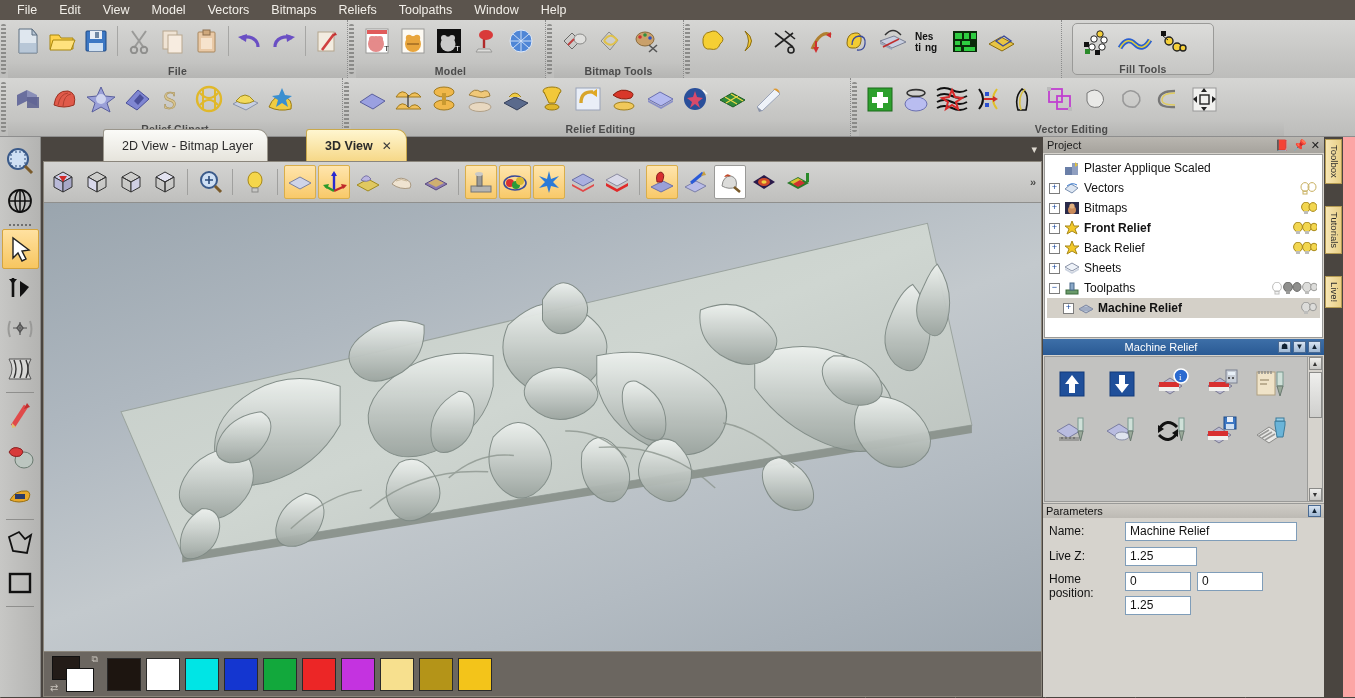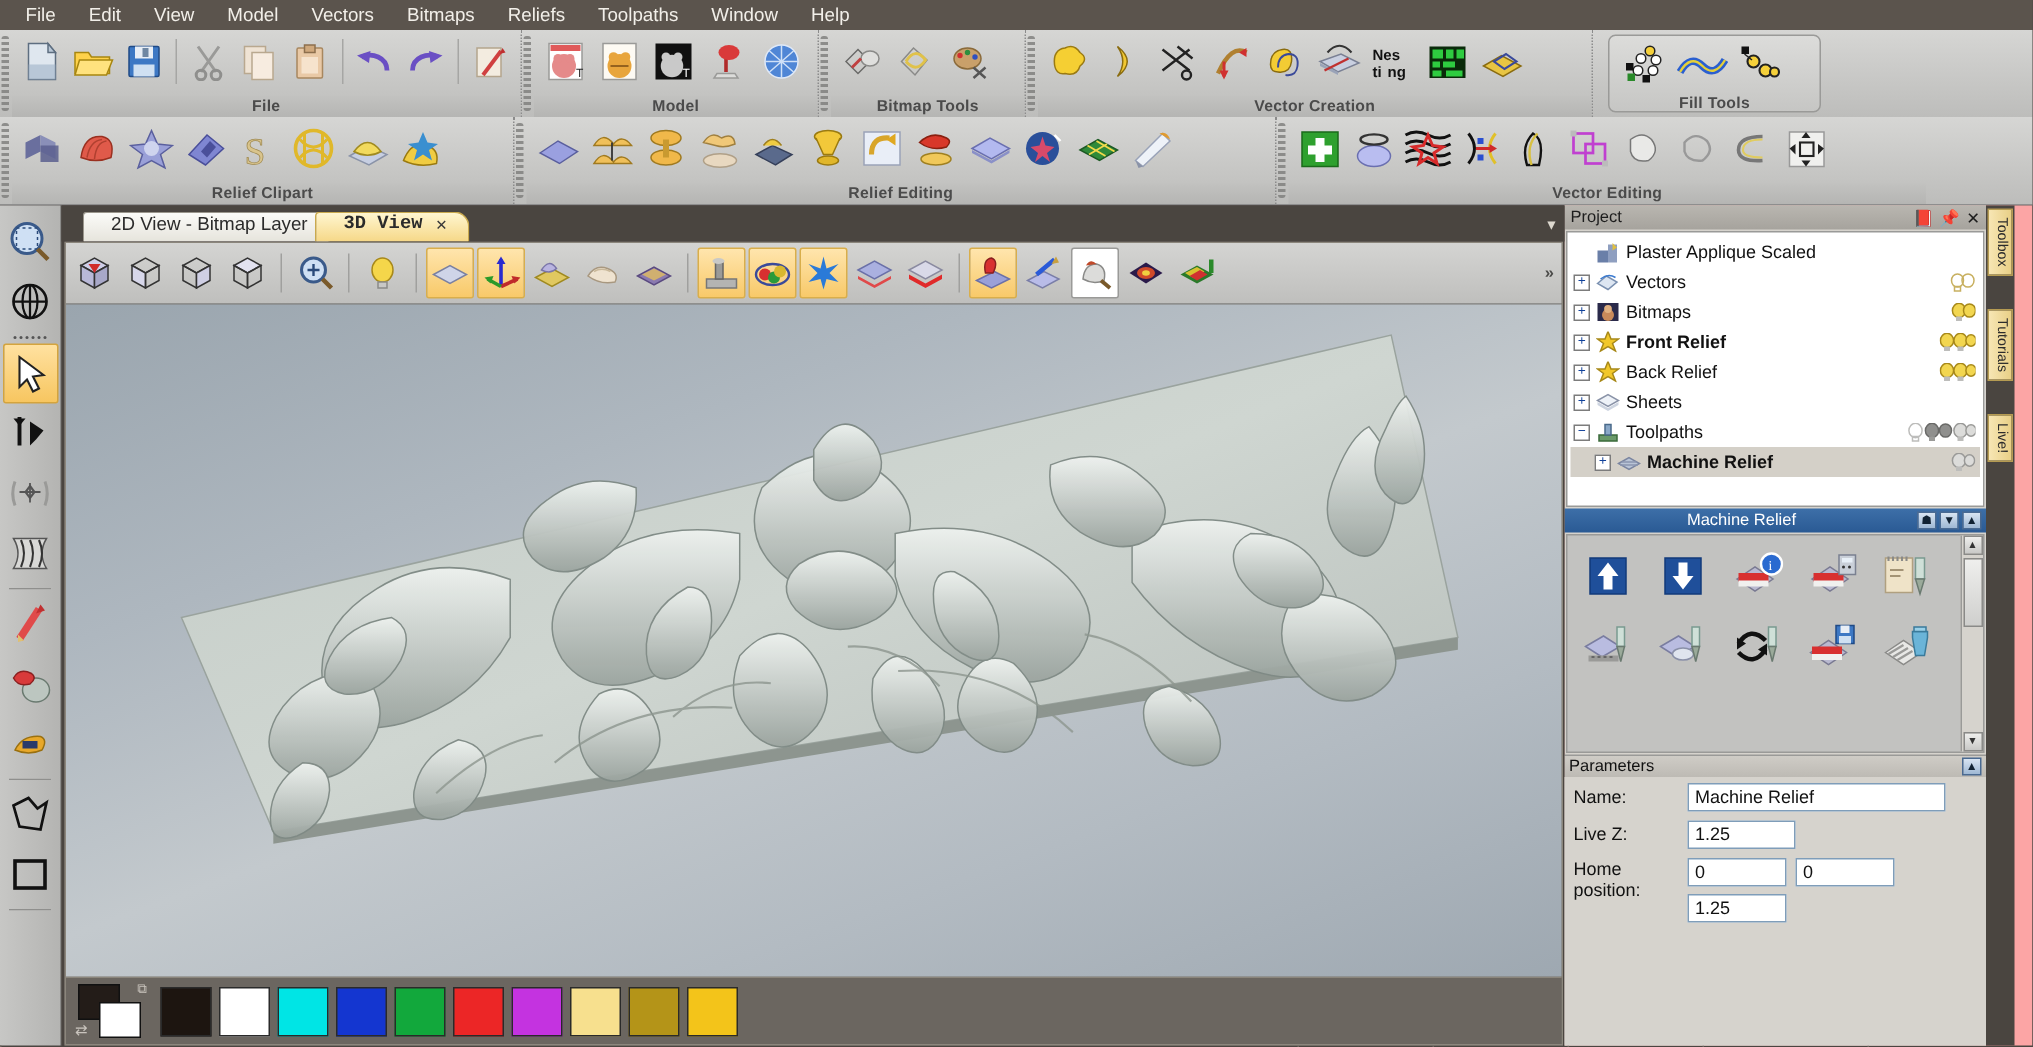--- a/index.html
+++ b/index.html
@@ -44,26 +44,26 @@
      position:relative; cursor:default; }
   .lt.active { background:linear-gradient(#ffe1a0,#f7c660); border:1px solid #d4a43e; border-radius:2px;}
   .lt-sep { width:28px; height:1px; background:#f0f0ee; border-top:1px solid #8f8f8d; margin:3px 0;}
   .lt-dots { width:30px; height:8px; display:flex; justify-content:center; align-items:center; gap:2px;}
   .lt-dots i { width:2px;height:2px;background:#555;display:block;border-radius:1px;}
 
   
   .center { flex:1; display:flex; flex-direction:column; background:#4a4540; position:relative; }
   .tabbar { height:24px; background:#4a4540; display:flex; align-items:flex-end; padding-left:14px;
      position:relative; }
-  .tab { height:20px; padding:0 14px 0 18px; display:flex; align-items:flex-start; font-size:12.5px;
+  .tab { height:32px; padding:0 14px 0 18px; display:flex; align-items:center; font-size:12.5px;
      color:#2b2b2b; position:relative; margin-right:-10px;
      background:linear-gradient(#fbfbf8,#e6e4dc); border:1px solid #9a968c; border-bottom:none;
-     border-radius:3px 10px 0 0; cursor:default; }
+     border-radius:3px 10px 0 0; cursor:default;margin-left:48px; }
   .tab.active { background:linear-gradient(#fff6d0,#f6d888); font-weight:bold; z-index:3;
-     border-color:#c9a94e;font-family:Liberation Mono, monospace; }
+     border-color:#c9a94e; }
   .tab .x { margin-left:9px; font-size:12px; color:#3a3a3a; font-weight:normal; cursor:pointer;}
   .tabbar-caret { margin-left:auto; margin-right:6px; color:#ddd8cf; font-size:11px; align-self:center;}
 
   .viewwrap { flex:1; margin:0 1px 0 2px; display:flex; flex-direction:column;
      border:1px solid #8b867c; background:#6b6660; }
   .viewtools { height:41px; display:flex; align-items:center;
      background:linear-gradient(#d4d4d2,#bfbfbd); border-bottom:1px solid #8f8f8d; padding-left:2px;}
   .vt { width:32px; height:34px; display:flex; align-items:center; justify-content:center;
      border:1px solid transparent; border-radius:2px; cursor:default; margin:0 1px;}
   .vt.on { background:linear-gradient(#ffe5ad,#f8c969); border-color:#d9ae4b; }
@@ -370,21 +370,20 @@
               <rect x="14" y="20" width="11" height="4" fill="#2ecc40"></rect>
             </svg>
           </div>
       <div class="ti">
             <svg width="30" height="28">
               <polygon points="3,17 15,10 28,17 16,24" fill="#e8c543" stroke="#8a6c10"></polygon>
               <polygon points="10,14 18,9 25,14 17,19" fill="none" stroke="#3a4a9a" stroke-width="1.4"></polygon>
             </svg>
           </div>
     </div>
-    <div class="grp-lbl">Vector Creation</div>
   </div>
 
   <div class="fillgrp" style="width:142px;display:flex;flex-direction:column;justify-content:space-between;">
     <div class="grp-icons" style="padding-left:8px">
       <div class="ti">
             <svg width="34" height="30">
               <circle cx="18" cy="6" r="3.2" fill="#f5d03a" stroke="#222"></circle>
               <circle cx="12" cy="11" r="3.2" fill="#fff" stroke="#222"></circle>
               <circle cx="22" cy="12" r="3.2" fill="#fff" stroke="#222"></circle>
               <circle cx="10" cy="19" r="3.2" fill="#fff" stroke="#222"></circle>

